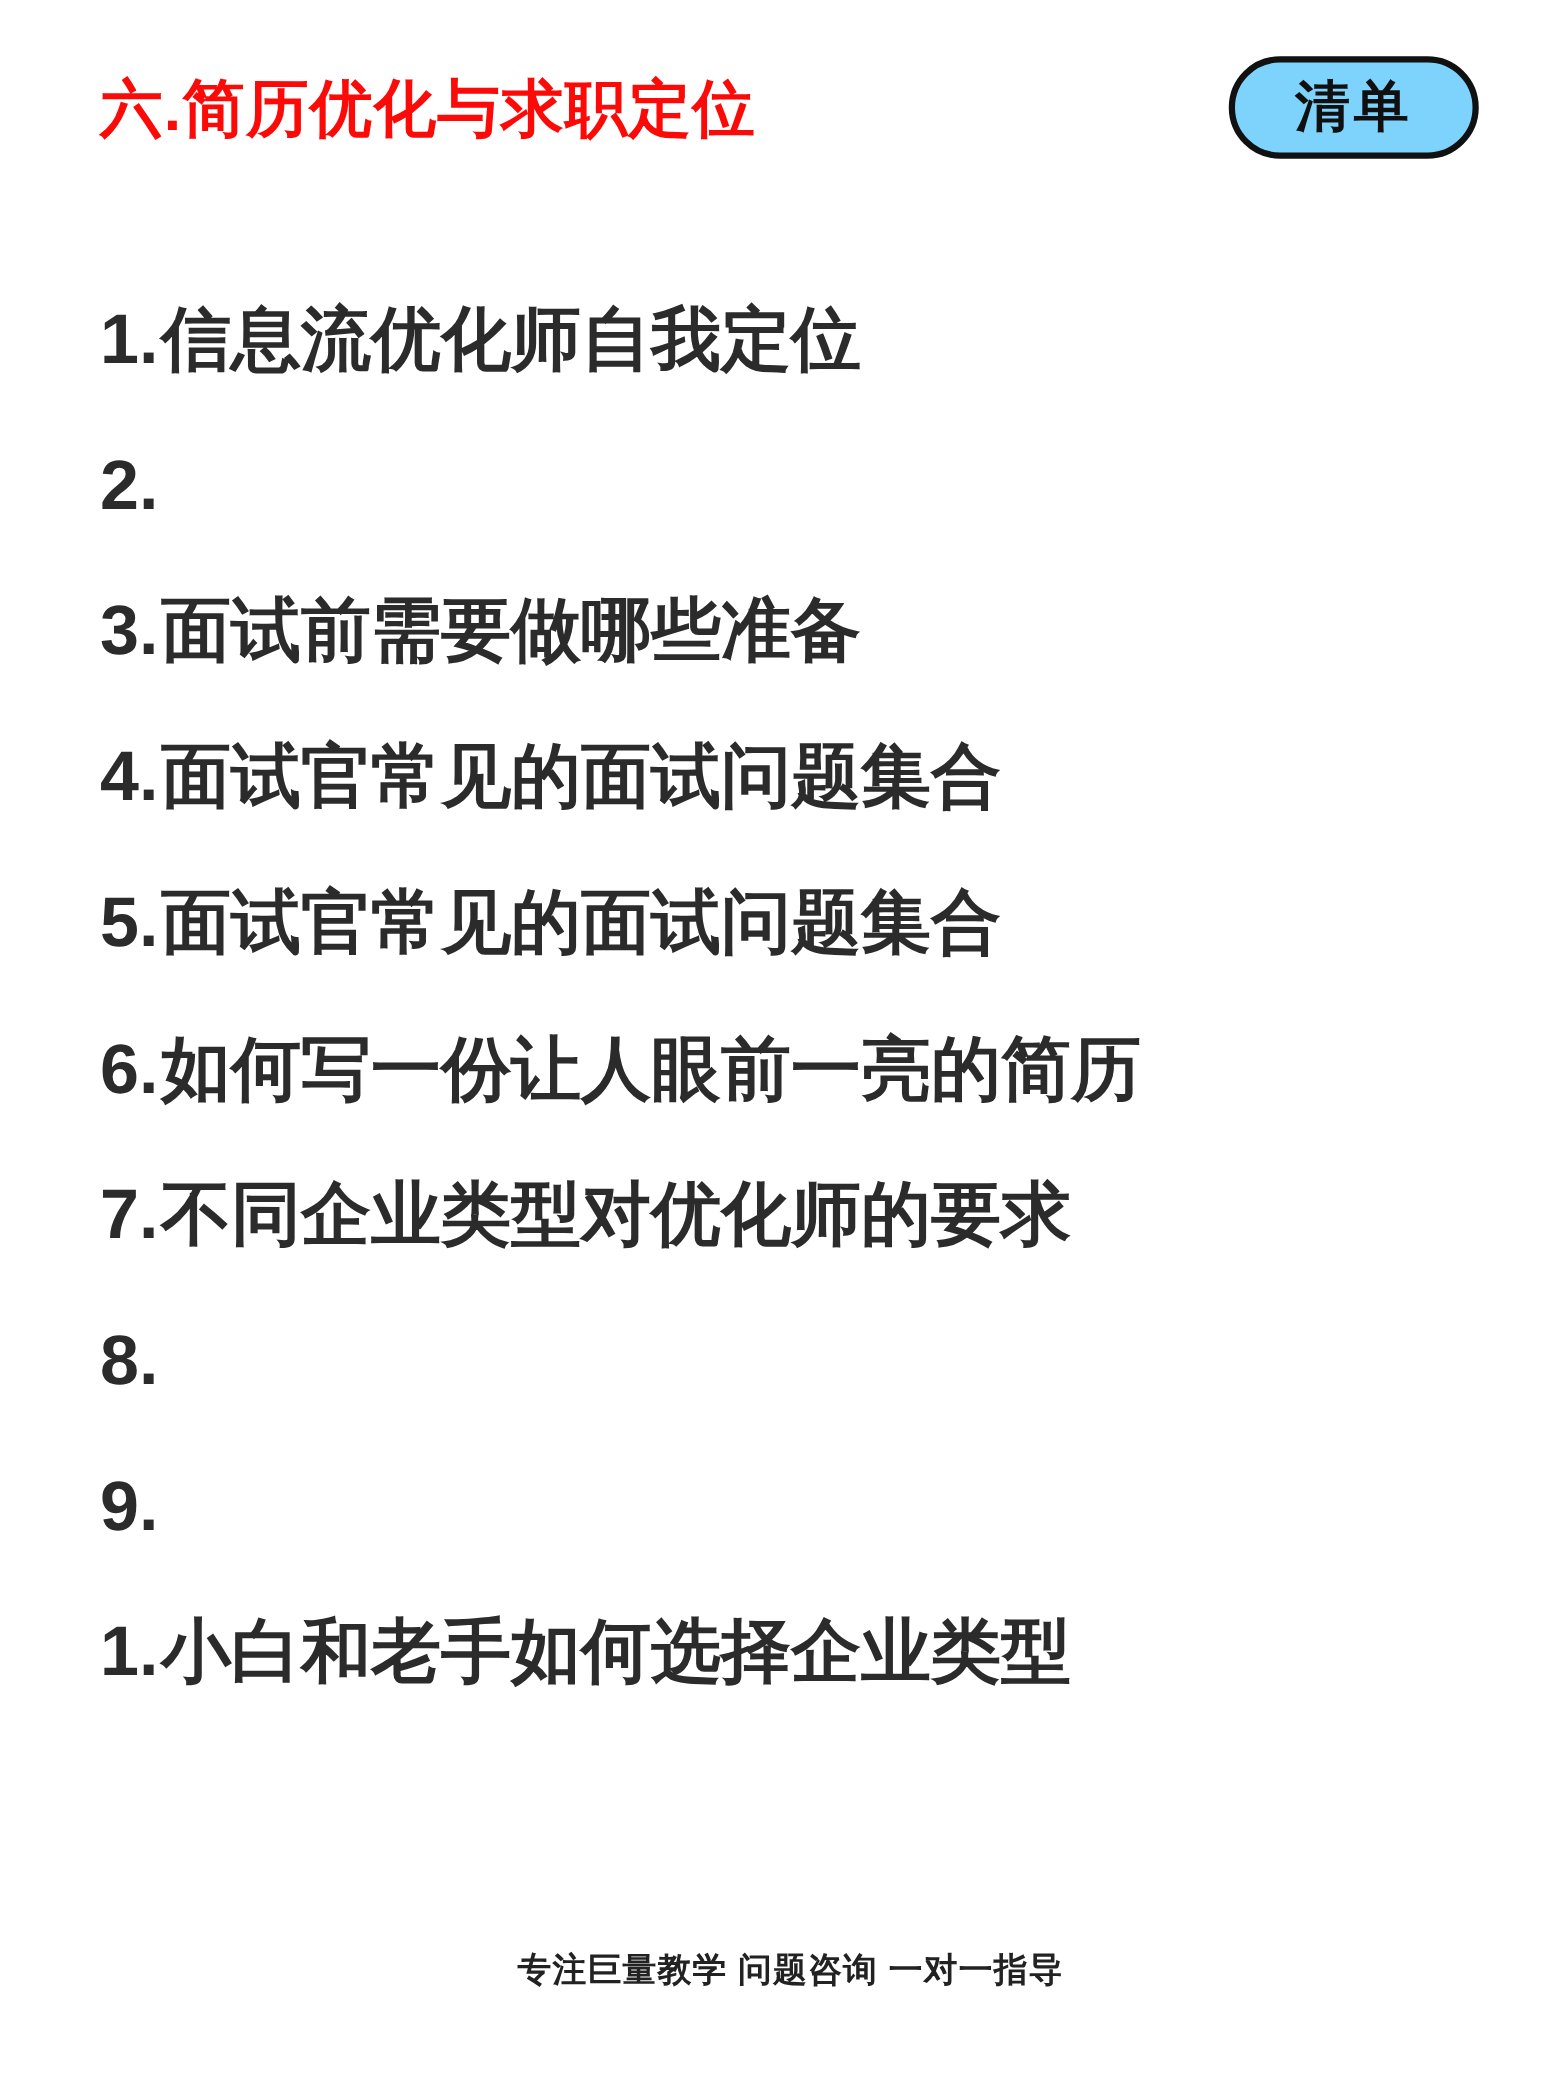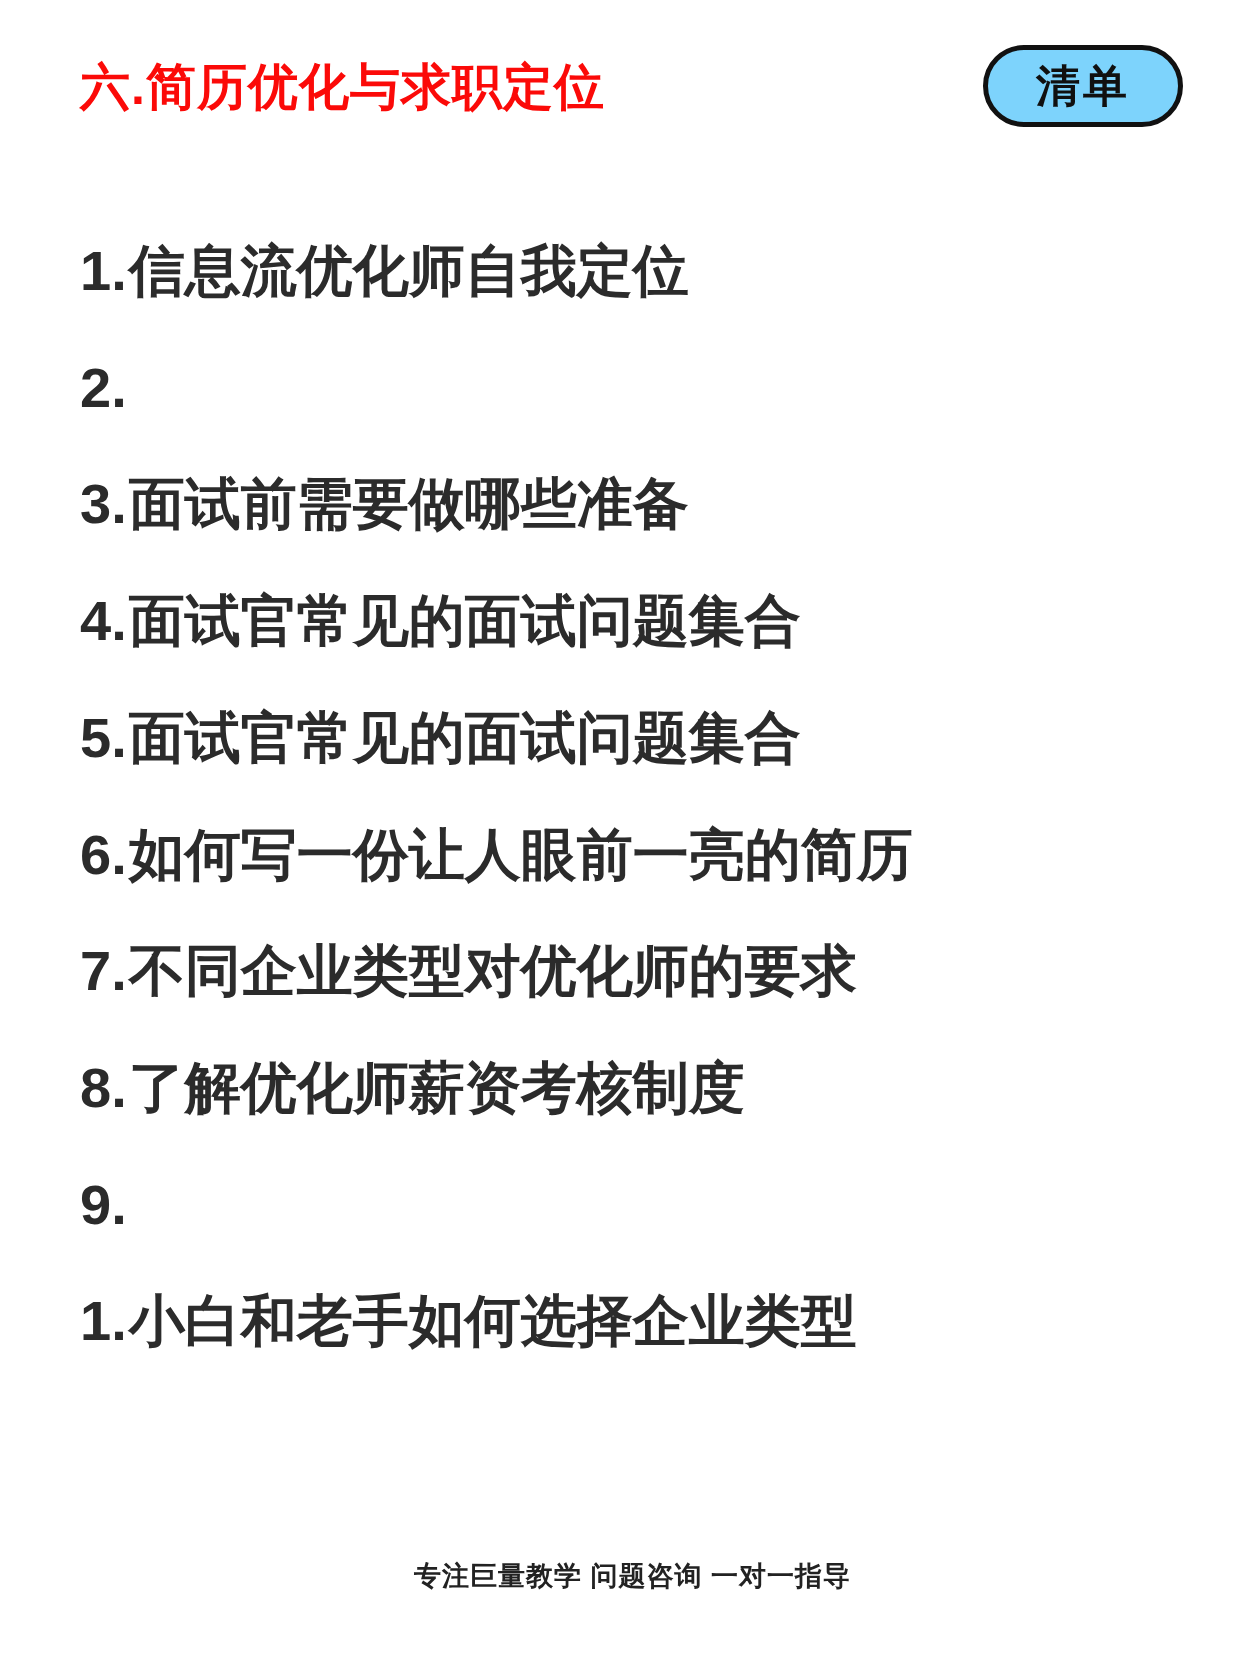--- a/index.html
+++ b/index.html
@@ -135,21 +135,20 @@
     <li class="list-item">
       <span class="item-index">6.</span>
       <span class="item-text">如何写一份让人眼前一亮的简历</span>
     </li>
     <li class="list-item">
       <span class="item-index">7.</span>
       <span class="item-text">不同企业类型对优化师的要求</span>
     </li>
     <li class="list-item">
       <span class="item-index">8.</span>
-      <span class="item-text">了解优化师薪资考核制度</span>
     </li>
     <li class="list-item">
       <span class="item-index">9.</span>
     </li>
     <li class="list-item">
       <span class="item-index">1.</span>
       <span class="item-text">小白和老手如何选择企业类型</span>
     </li>
   </ul>
 

